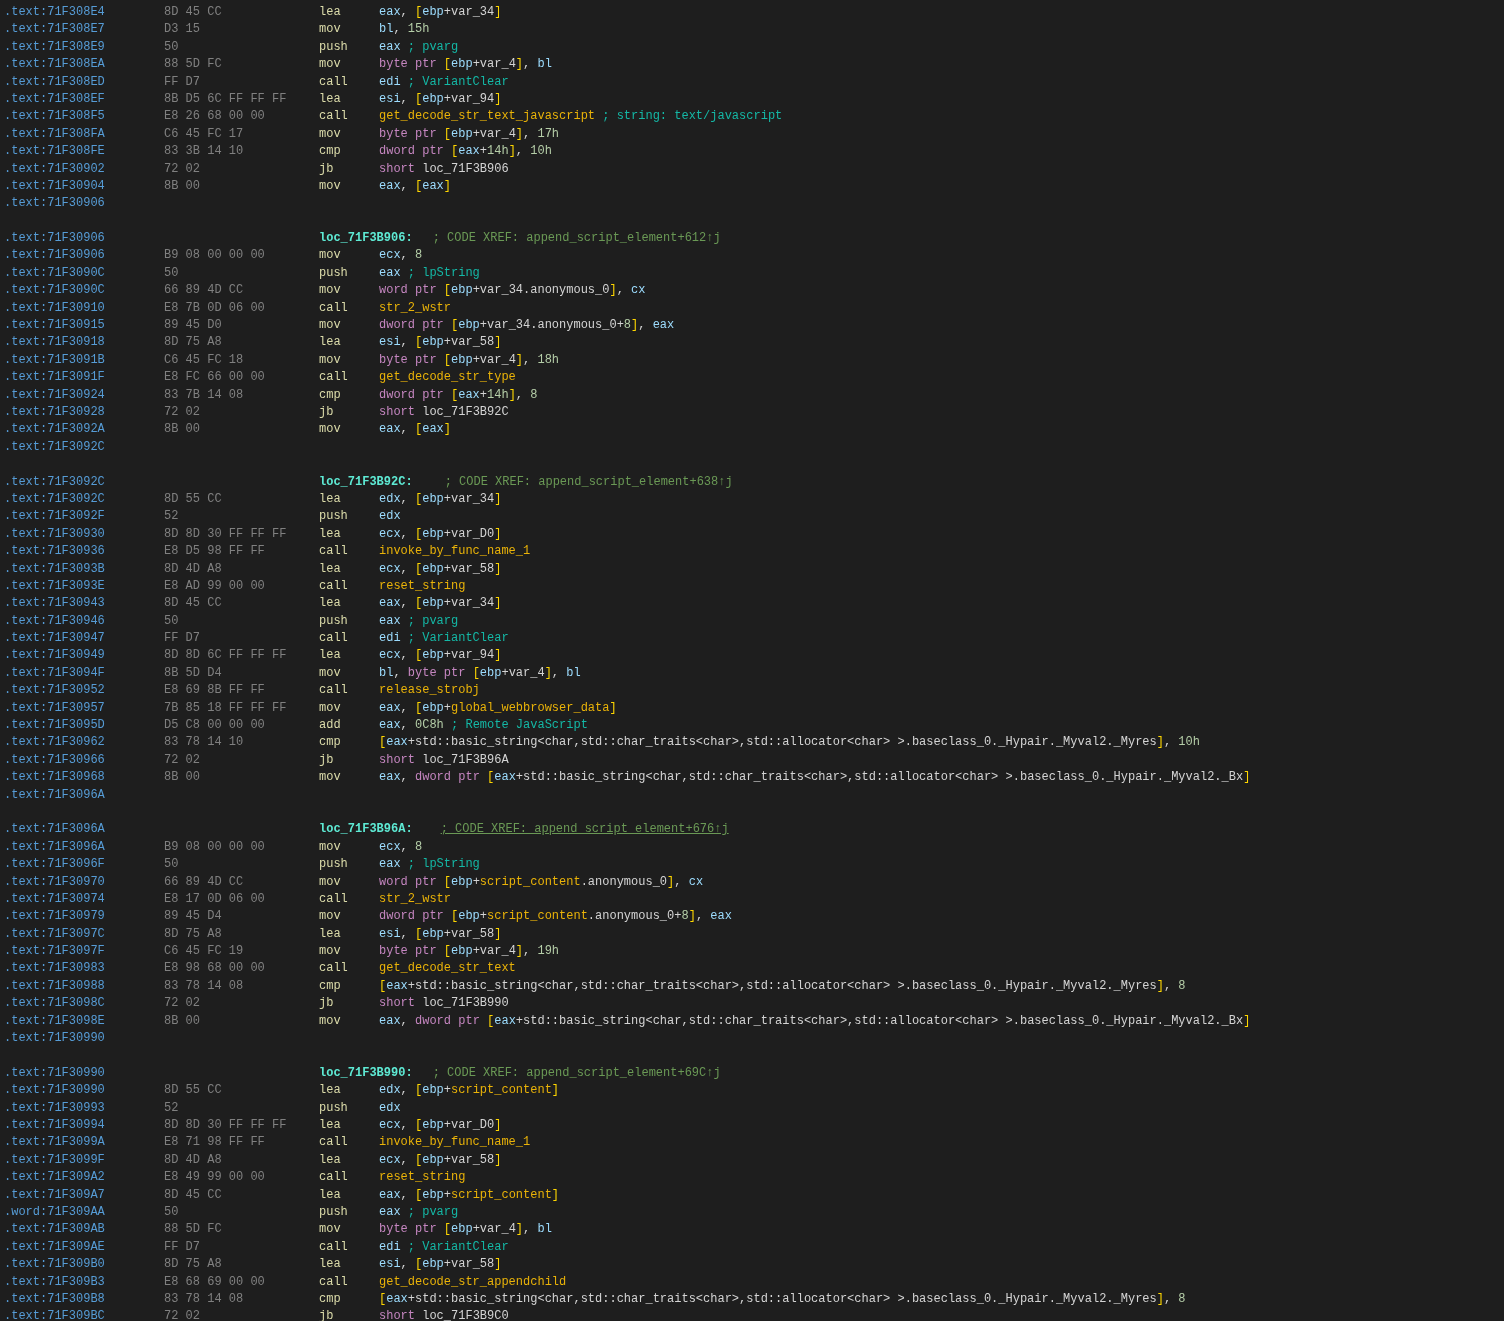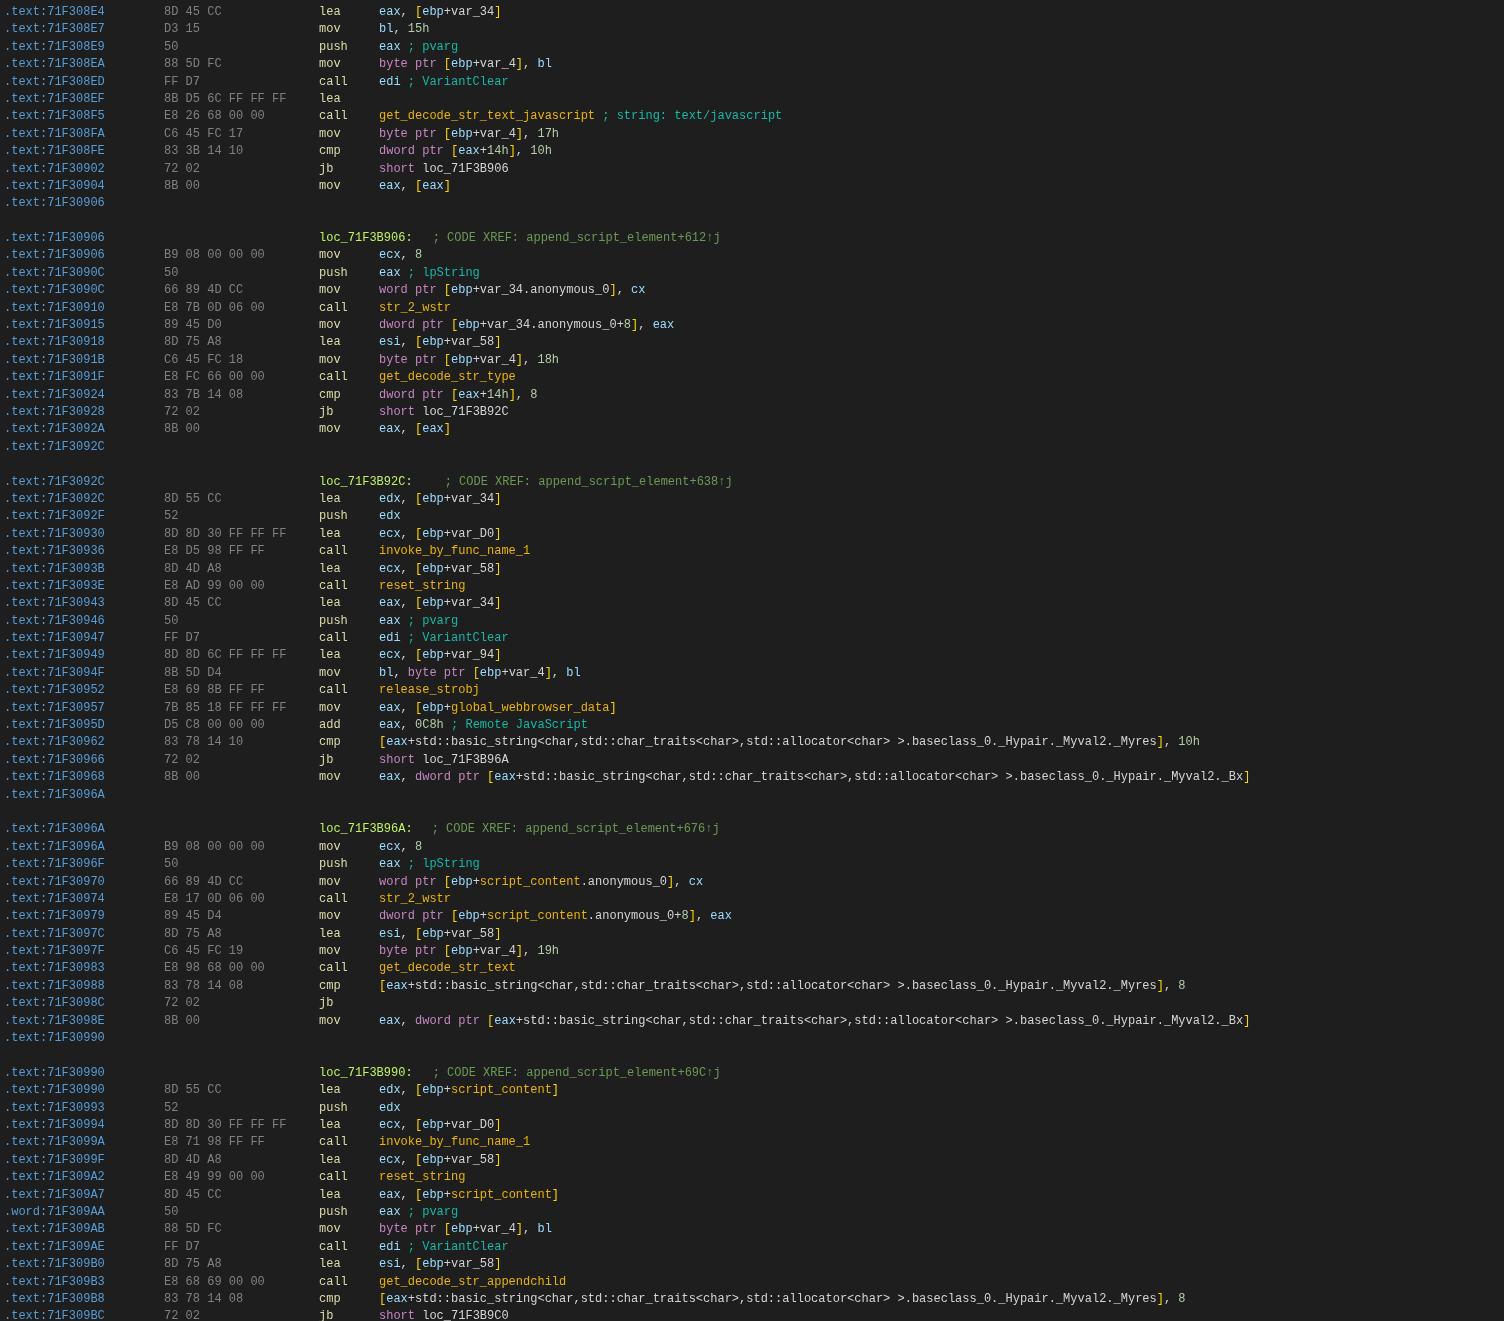--- a/index.html
+++ b/index.html
@@ -54,22 +54,22 @@
     .label-addr {
       color: #569cd6;
       width: 160px;
       flex-shrink: 0;
     }
     .label-bytes {
       width: 155px;
       flex-shrink: 0;
     }
     .label-name {
-      color: #bef264;
-      font-weight: normal;
+      color: #5eead4;
+      font-weight: bold;
     }
     .comment {
       color: #14b8a6;
     }
     .xref-comment {
       color: #6a9955;
     }
     .bracket {
       color: #ffd700;
     }
@@ -109,20 +109,21 @@
     <div class="disasm-line">
       <span class="col-addr">.text:71F308ED</span>
       <span class="col-bytes">FF D7</span>
       <span class="col-mnemonic">call</span>
       <span class="col-operands"><span class="reg">edi</span><span class="comment">  ; VariantClear</span></span>
     </div>
     <div class="disasm-line">
       <span class="col-addr">.text:71F308EF</span>
       <span class="col-bytes">8B D5 6C FF FF FF</span>
       <span class="col-mnemonic">lea</span>
+      <span class="col-operands"><span class="reg">esi</span>, <span class="bracket">[</span><span class="reg">ebp</span>+var_94<span class="bracket">]</span></span>
     </div>
     <div class="disasm-line">
       <span class="col-addr">.text:71F308F5</span>
       <span class="col-bytes">E8 26 68 00 00</span>
       <span class="col-mnemonic">call</span>
       <span class="col-operands"><span class="fn">get_decode_str_text_javascript</span><span class="comment">  ; string: text/javascript</span></span>
     </div>
     <div class="disasm-line">
       <span class="col-addr">.text:71F308FA</span>
       <span class="col-bytes">C6 45 FC 17</span>
@@ -345,21 +346,21 @@
       <span class="col-addr">.text:71F3096A</span>
       <span class="col-bytes"></span>
       <span class="col-mnemonic"></span>
       <span class="col-operands"></span>
     </div>
     <div class="disasm-line">&nbsp;</div>
     <div class="label-line">
       <span class="label-addr">.text:71F3096A</span>
       <span class="label-bytes"></span>
       <span class="label-name">loc_71F3B96A:</span>
-      <span class="xref-comment" style="margin-left: 19px;">                                                  ; CODE XREF: append_script_element+676↑j</span>
+      <span class="xref-comment" style="margin-left: 28px; text-decoration: underline;">                                                  ; CODE XREF: append_script_element+676↑j</span>
     </div>
     <div class="disasm-line">
       <span class="col-addr">.text:71F3096A</span>
       <span class="col-bytes">B9 08 00 00 00</span>
       <span class="col-mnemonic">mov</span>
       <span class="col-operands"><span class="reg">ecx</span>, <span class="num">8</span></span>
     </div>
     <div class="disasm-line">
       <span class="col-addr">.text:71F3096F</span>
       <span class="col-bytes">50</span>
@@ -405,20 +406,21 @@
     <div class="disasm-line">
       <span class="col-addr">.text:71F30988</span>
       <span class="col-bytes">83 78 14 08</span>
       <span class="col-mnemonic">cmp</span>
       <span class="col-operands"><span class="bracket">[</span><span class="reg">eax</span>+std::basic_string&lt;char,std::char_traits&lt;char&gt;,std::allocator&lt;char&gt; &gt;.baseclass_0._Hypair._Myval2._Myres<span class="bracket">]</span>, <span class="num">8</span></span>
     </div>
     <div class="disasm-line">
       <span class="col-addr">.text:71F3098C</span>
       <span class="col-bytes">72 02</span>
       <span class="col-mnemonic">jb</span>
+      <span class="col-operands"><span style="color:#c586c0">short</span> loc_71F3B990</span>
     </div>
     <div class="disasm-line">
       <span class="col-addr">.text:71F3098E</span>
       <span class="col-bytes">8B 00</span>
       <span class="col-mnemonic">mov</span>
       <span class="col-operands"><span class="reg">eax</span>, <span style="color:#c586c0">dword ptr</span> <span class="bracket">[</span><span class="reg">eax</span>+std::basic_string&lt;char,std::char_traits&lt;char&gt;,std::allocator&lt;char&gt; &gt;.baseclass_0._Hypair._Myval2._Bx<span class="bracket">]</span></span>
     </div>
     <div class="disasm-line">
       <span class="col-addr">.text:71F30990</span>
       <span class="col-bytes"></span>

